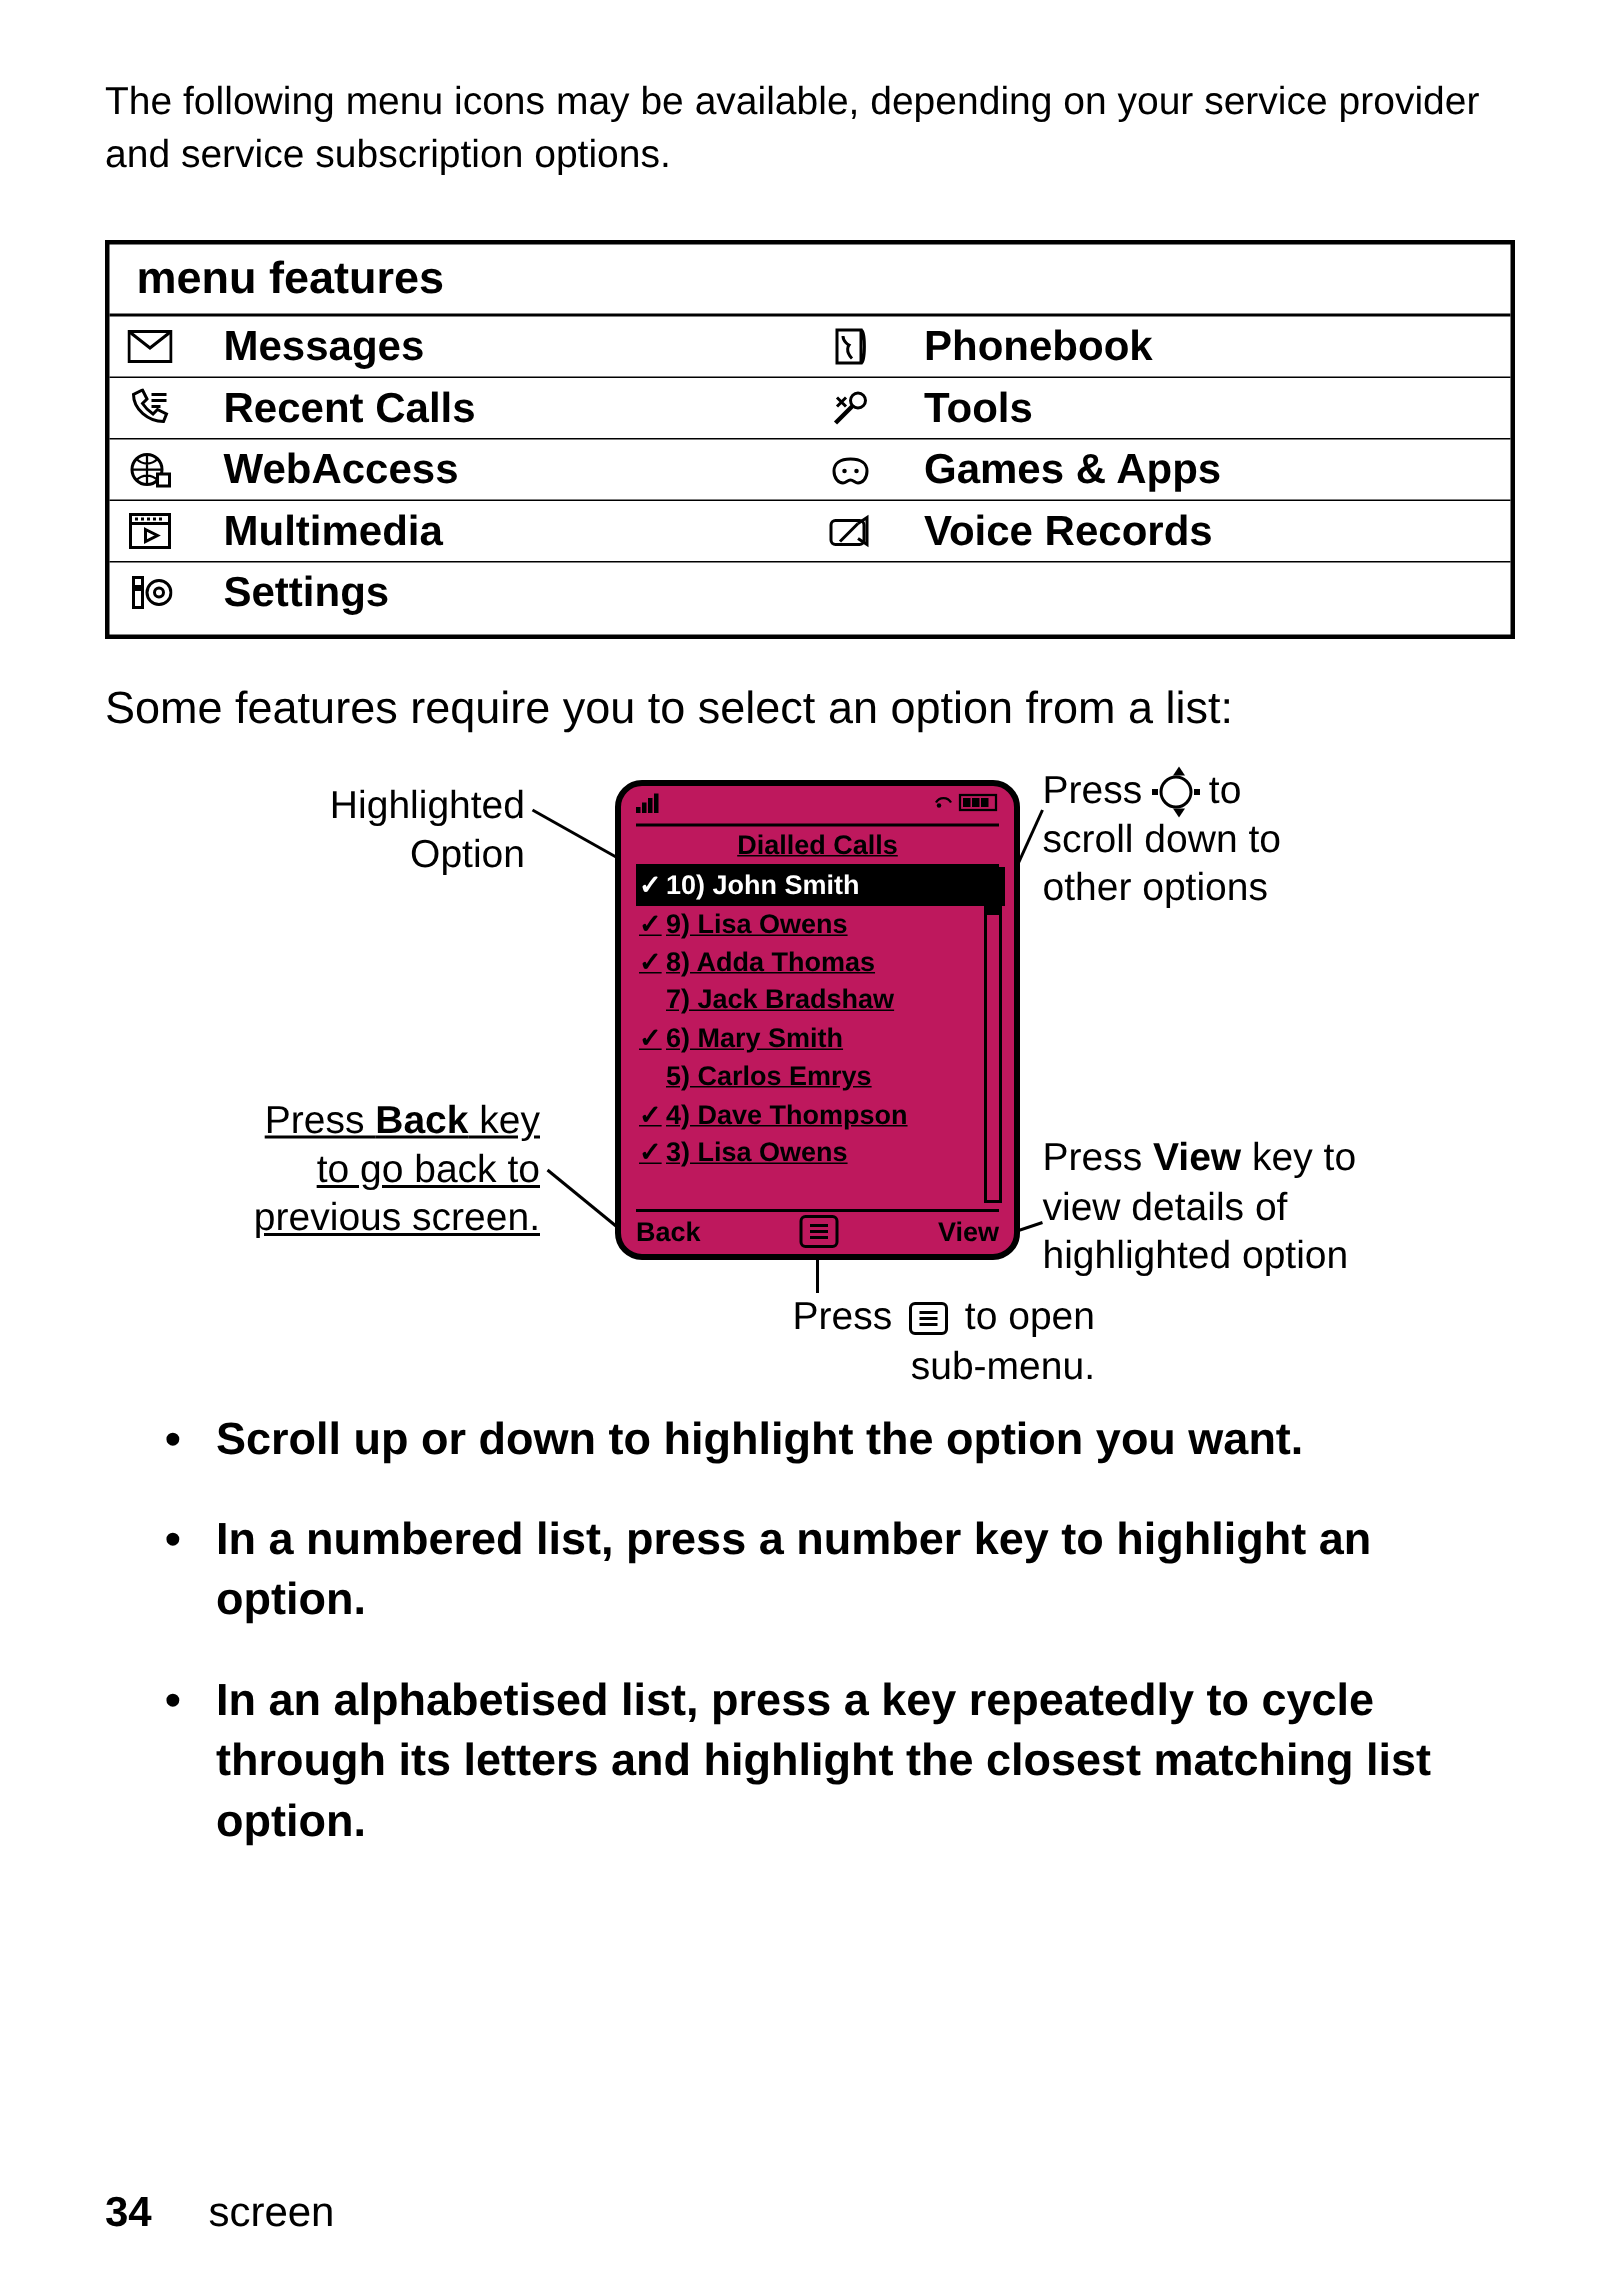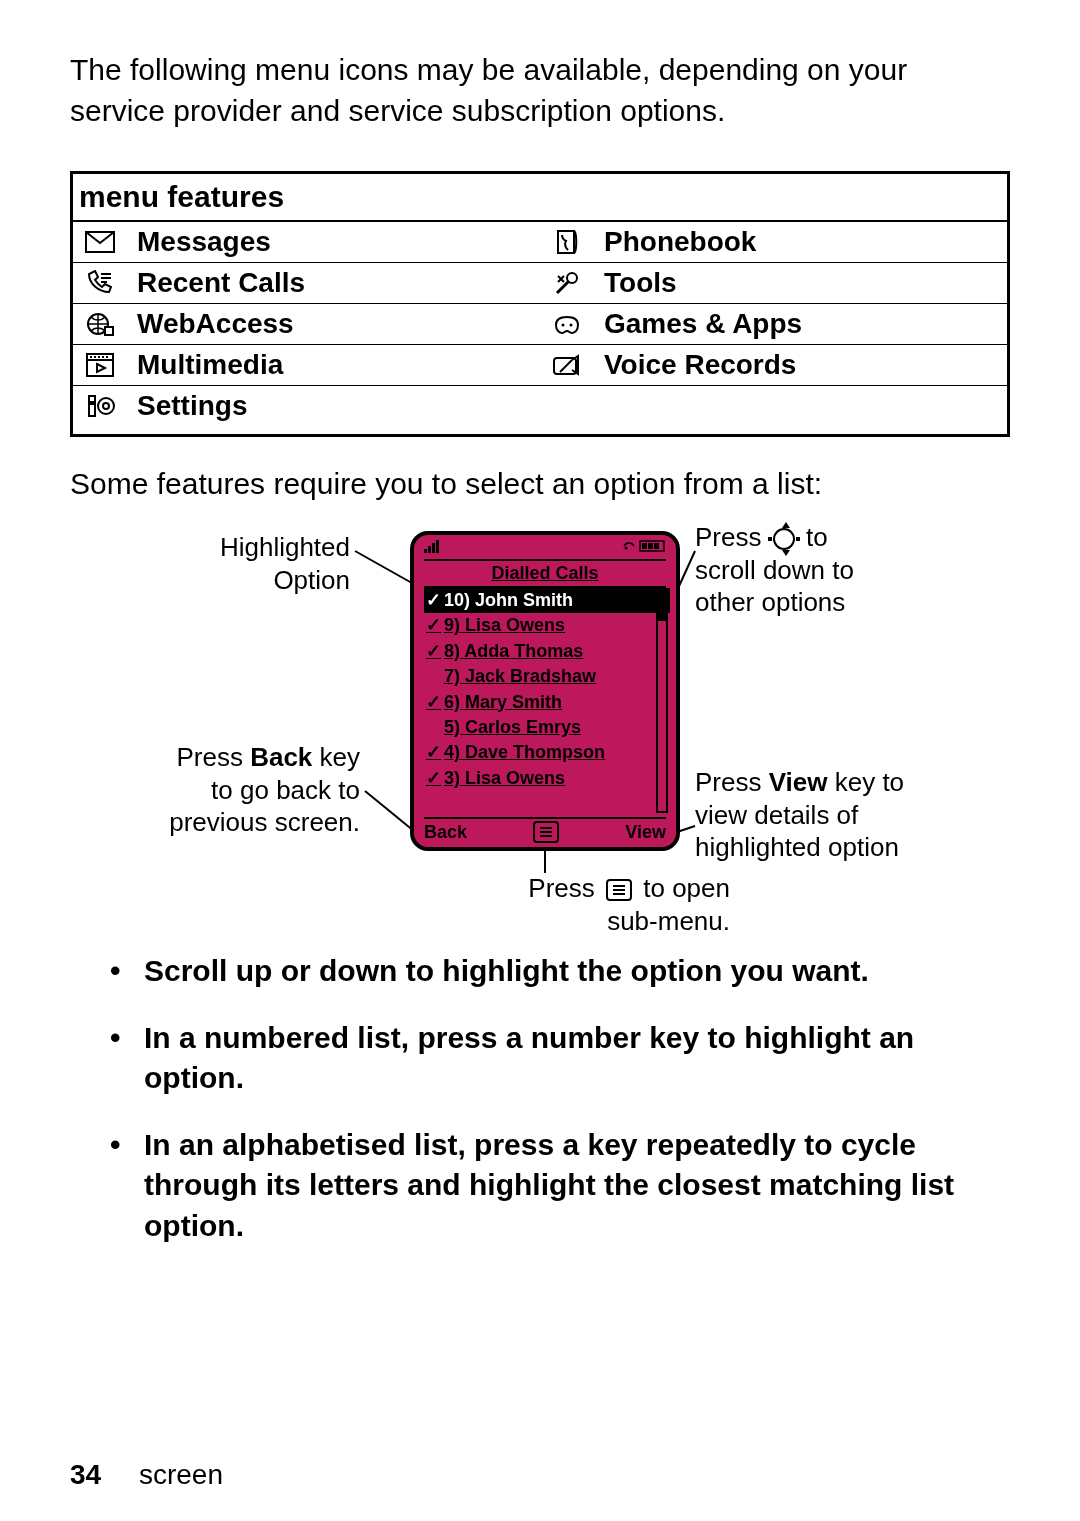--- a/index.html
+++ b/index.html
@@ -10,48 +10,48 @@
     color: #000;
   }
   .page {
     width: 1080px;
     height: 1521px;
     position: relative;
     box-sizing: border-box;
     padding: 50px 70px 30px 70px;
   }
   .intro {
-    font-size: 30px;
+    font-size: 26px;
     line-height: 1.35;
     margin-bottom: 40px;
     font-weight: 400;
   }
   .menu-table {
     border: 3px solid #000;
     width: 100%;
     box-sizing: border-box;
   }
   .menu-header {
     border-bottom: 2px solid #000;
-    padding: 6px 6px;
+    padding: 6px 18px;
     font-weight: 700;
     font-size: 30px;
     font-family: "Arial Narrow", Arial, sans-serif;
   }
   .menu-row {
     display: flex;
     border-bottom: 1px solid #000;
   }
   .menu-row:last-child { border-bottom: none; flex-direction: column; }
   .menu-cell {
     flex: 1;
     display: flex;
     align-items: center;
     padding: 4px 10px;
-    gap: 20px;
+    gap: 32px;
     font-family: "Arial Narrow", Arial, sans-serif;
     font-weight: 700;
     font-size: 28px;
   }
   .menu-cell .ico {
     width: 34px;
     height: 30px;
     display: flex;
     align-items: center;
     justify-content: center;
@@ -305,21 +305,21 @@
   <div class="illus">
 
     <div class="callout" style="left:60px; top:10px; text-align:right; width:220px;">
       <span>Highlighted</span><br>
       <span>Option</span>
     </div>
     <svg class="lead" style="left:285px; top:30px;" width="90" height="50">
       <line x1="0" y1="0" x2="80" y2="45" stroke="#000" stroke-width="2"></line>
     </svg>
 
-    <div class="callout" style="left:10px; top:220px; text-align:right; width:280px;">
+    <div class="callout" style="left:10px; top:220px; text-align:right; width:280px;text-decoration:underline;">
       <span>Press </span><b>Back</b><span> key</span><br>
       <span>to go back to</span><br>
       <span>previous screen.</span>
     </div>
     <svg class="lead" style="left:295px; top:270px;" width="60" height="50">
       <line x1="0" y1="0" x2="55" y2="45" stroke="#000" stroke-width="2"></line>
     </svg>
 
     <div class="callout" style="left:625px; top:0px; width:280px;">
       <span>Press </span><span class="nav-glyph"><span class="t"></span><span class="b"></span></span><span> to</span><br>

